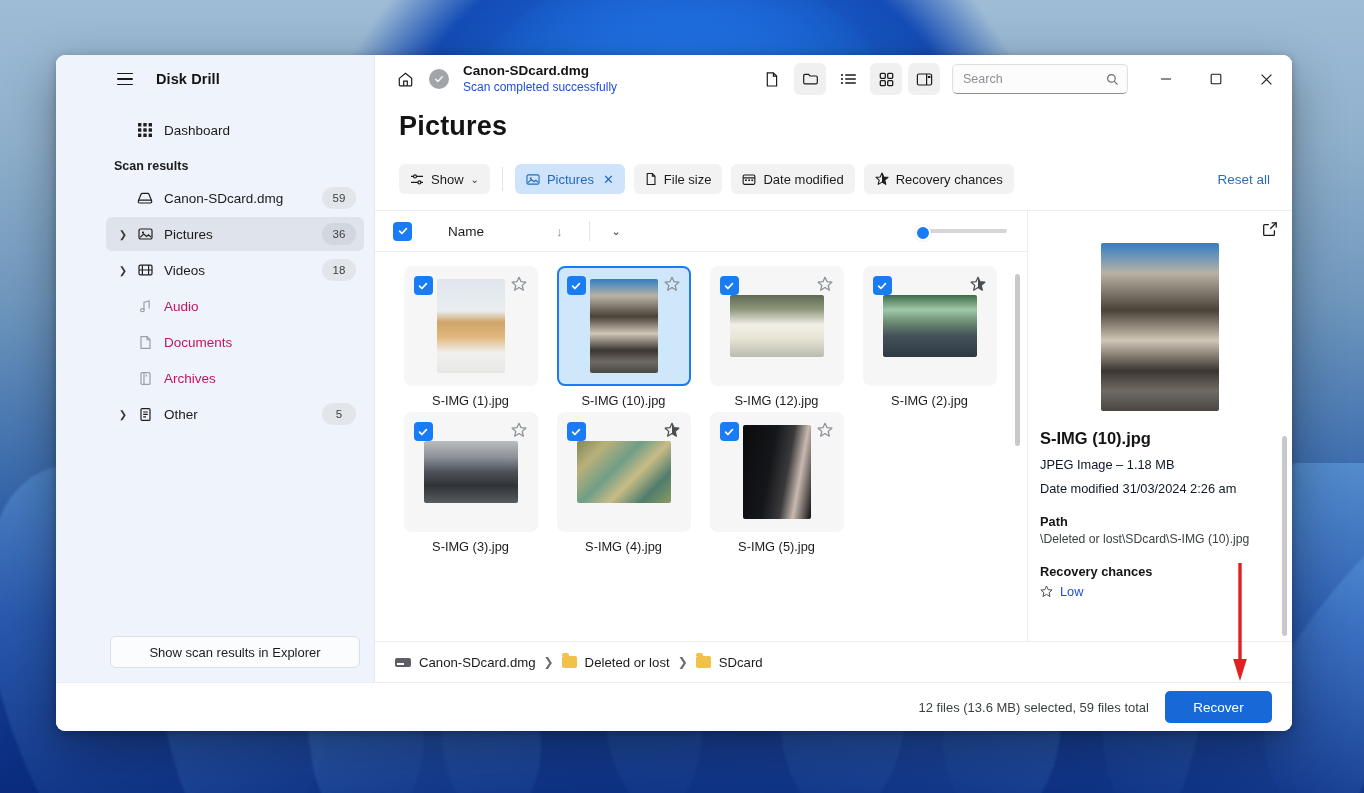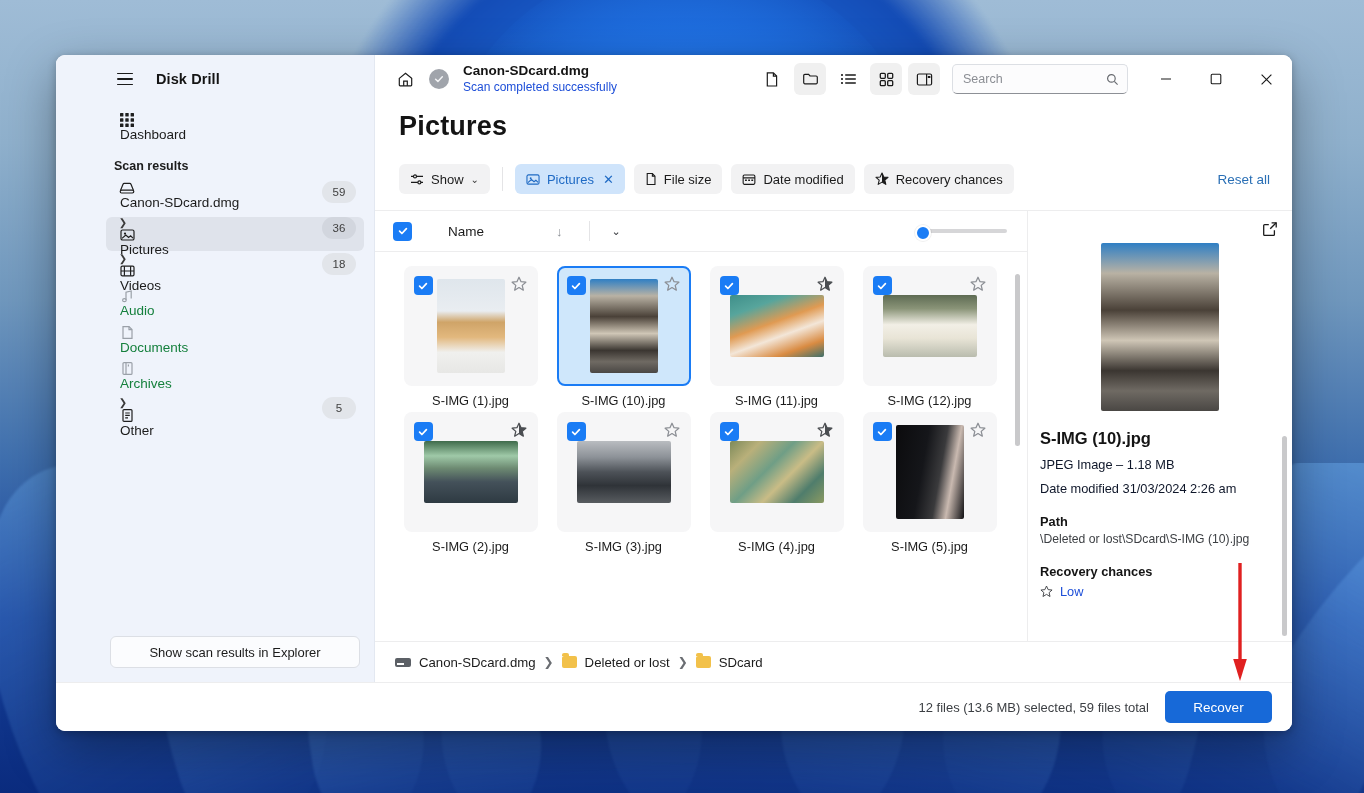--- a/index.html
+++ b/index.html
@@ -31,28 +31,28 @@
   .wbody{flex:1;display:flex;min-height:0;}
   
   .sidebar{width:278px;background:#eff3fb;display:flex;flex-direction:column;
     border-right:1px solid #e3e8f1;padding-left:40px;}
   .side-head{height:48px;display:flex;align-items:center;gap:16px;padding:0 0 0 14px;}
   .hamb{width:30px;height:30px;display:flex;flex-direction:column;justify-content:center;
     align-items:center;gap:4px;border-radius:5px;cursor:pointer;}
   .hamb span{display:block;width:16px;height:1.6px;background:#1b1b1b;border-radius:1px;}
   .app-title{font-size:14.5px;font-weight:700;color:#141414;letter-spacing:.1px;}
   .side-scroll{flex:1;padding-top:6px;overflow:hidden;}
-  .s-item{display:flex;align-items:flex-start;height:34px;margin:2px 10px;border-radius:6px;
-    padding-left:8px;cursor:pointer;position:relative;flex-direction:column;}
+  .s-item{display:flex;align-items:center;height:34px;margin:2px 10px;border-radius:6px;
+    padding-left:8px;cursor:pointer;position:relative;}
   .s-item.active{background:#dfe3eb;}
   .s-item .chev{width:18px;display:flex;align-items:center;justify-content:center;
     font-size:10px;color:#3a3a3a;}
   .s-item .ico{width:26px;display:flex;align-items:center;justify-content:center;color:#1f1f1f;}
   .s-item .lbl{font-size:13.5px;color:#1b1b1b;padding-left:6px;}
-  .s-item.dim .lbl,.s-item.dim .ico{color:#15803d;}
+  .s-item.dim .lbl,.s-item.dim .ico{color:#be185d;}
   .s-item .badge{position:absolute;right:8px;min-width:22px;height:22px;border-radius:11px;
     background:#e2e5ea;color:#404040;font-size:11.5px;display:flex;align-items:center;
     justify-content:center;padding:0 6px;}
   .s-item.active .badge{background:#d2d6de;}
   .s-group{font-size:12.5px;font-weight:700;color:#1b1b1b;padding:10px 0 6px 18px;}
   .side-foot{padding:10px 14px 14px 14px;}
   .explorer-btn{width:100%;height:32px;border:1px solid #dcdfe5;background:#fbfcfe;
     border-radius:6px;font-size:13px;color:#1b1b1b;cursor:pointer;
     font-family:inherit;}
   
@@ -477,35 +477,20 @@
                     <div class="cbx cb">
                       <svg width="12" height="12" viewBox="0 0 12 12">
                         <path d="M2.6 6.2 L4.9 8.5 L9.4 3.6" fill="none" stroke="#fff" stroke-width="1.7" stroke-linecap="round" stroke-linejoin="round"></path>
                       </svg>
                     </div>
                     <div class="star empty"><svg width="16" height="16" viewBox="0 0 14 14">
                         <path d="M7 1.1 L8.8 5 L13 5.4 L9.8 8.2 L10.8 12.4 L7 10.1 L3.2 12.4 L4.2 8.2 L1 5.4 L5.2 5 Z" fill="none" stroke="currentColor" stroke-width="1.1" stroke-linejoin="round"></path>
                       </svg></div>
                   </div>
                   <div class="fname">S-IMG (10).jpg</div>
-                </div>
-                <div class="tile">
-                  <div class="card">
-                    <div class="thumb wide" style="background: linear-gradient(160deg, rgb(63, 143, 138) 0%, rgb(87, 165, 156) 22%, rgb(224, 154, 82) 45%, rgb(243, 230, 216) 62%, rgb(217, 139, 66) 82%, rgb(61, 111, 106) 100%);"></div>
-                    <div class="cbx cb">
-                      <svg width="12" height="12" viewBox="0 0 12 12">
-                        <path d="M2.6 6.2 L4.9 8.5 L9.4 3.6" fill="none" stroke="#fff" stroke-width="1.7" stroke-linecap="round" stroke-linejoin="round"></path>
-                      </svg>
-                    </div>
-                    <div class="star half"><svg width="16" height="16" viewBox="0 0 14 14">
-                        <path d="M7 1.1 L8.8 5 L13 5.4 L9.8 8.2 L10.8 12.4 L7 10.1 L3.2 12.4 L4.2 8.2 L1 5.4 L5.2 5 Z" fill="none" stroke="currentColor" stroke-width="1.1" stroke-linejoin="round"></path>
-                        <path d="M7 1.1 L8.8 5 L13 5.4 L9.8 8.2 L10.8 12.4 L7 10.1 Z" fill="#4a4d51"></path>
-                      </svg></div>
-                  </div>
-                  <div class="fname">S-IMG (11).jpg</div>
                 </div>
                 <div class="tile">
                   <div class="card">
                     <div class="thumb wide" style="background: linear-gradient(rgb(94, 107, 83) 0%, rgb(138, 148, 120) 22%, rgb(242, 239, 230) 48%, rgb(232, 228, 214) 70%, rgb(185, 188, 174) 100%);"></div>
                     <div class="cbx cb">
                       <svg width="12" height="12" viewBox="0 0 12 12">
                         <path d="M2.6 6.2 L4.9 8.5 L9.4 3.6" fill="none" stroke="#fff" stroke-width="1.7" stroke-linecap="round" stroke-linejoin="round"></path>
                       </svg>
                     </div>
                     <div class="star empty"><svg width="16" height="16" viewBox="0 0 14 14">

